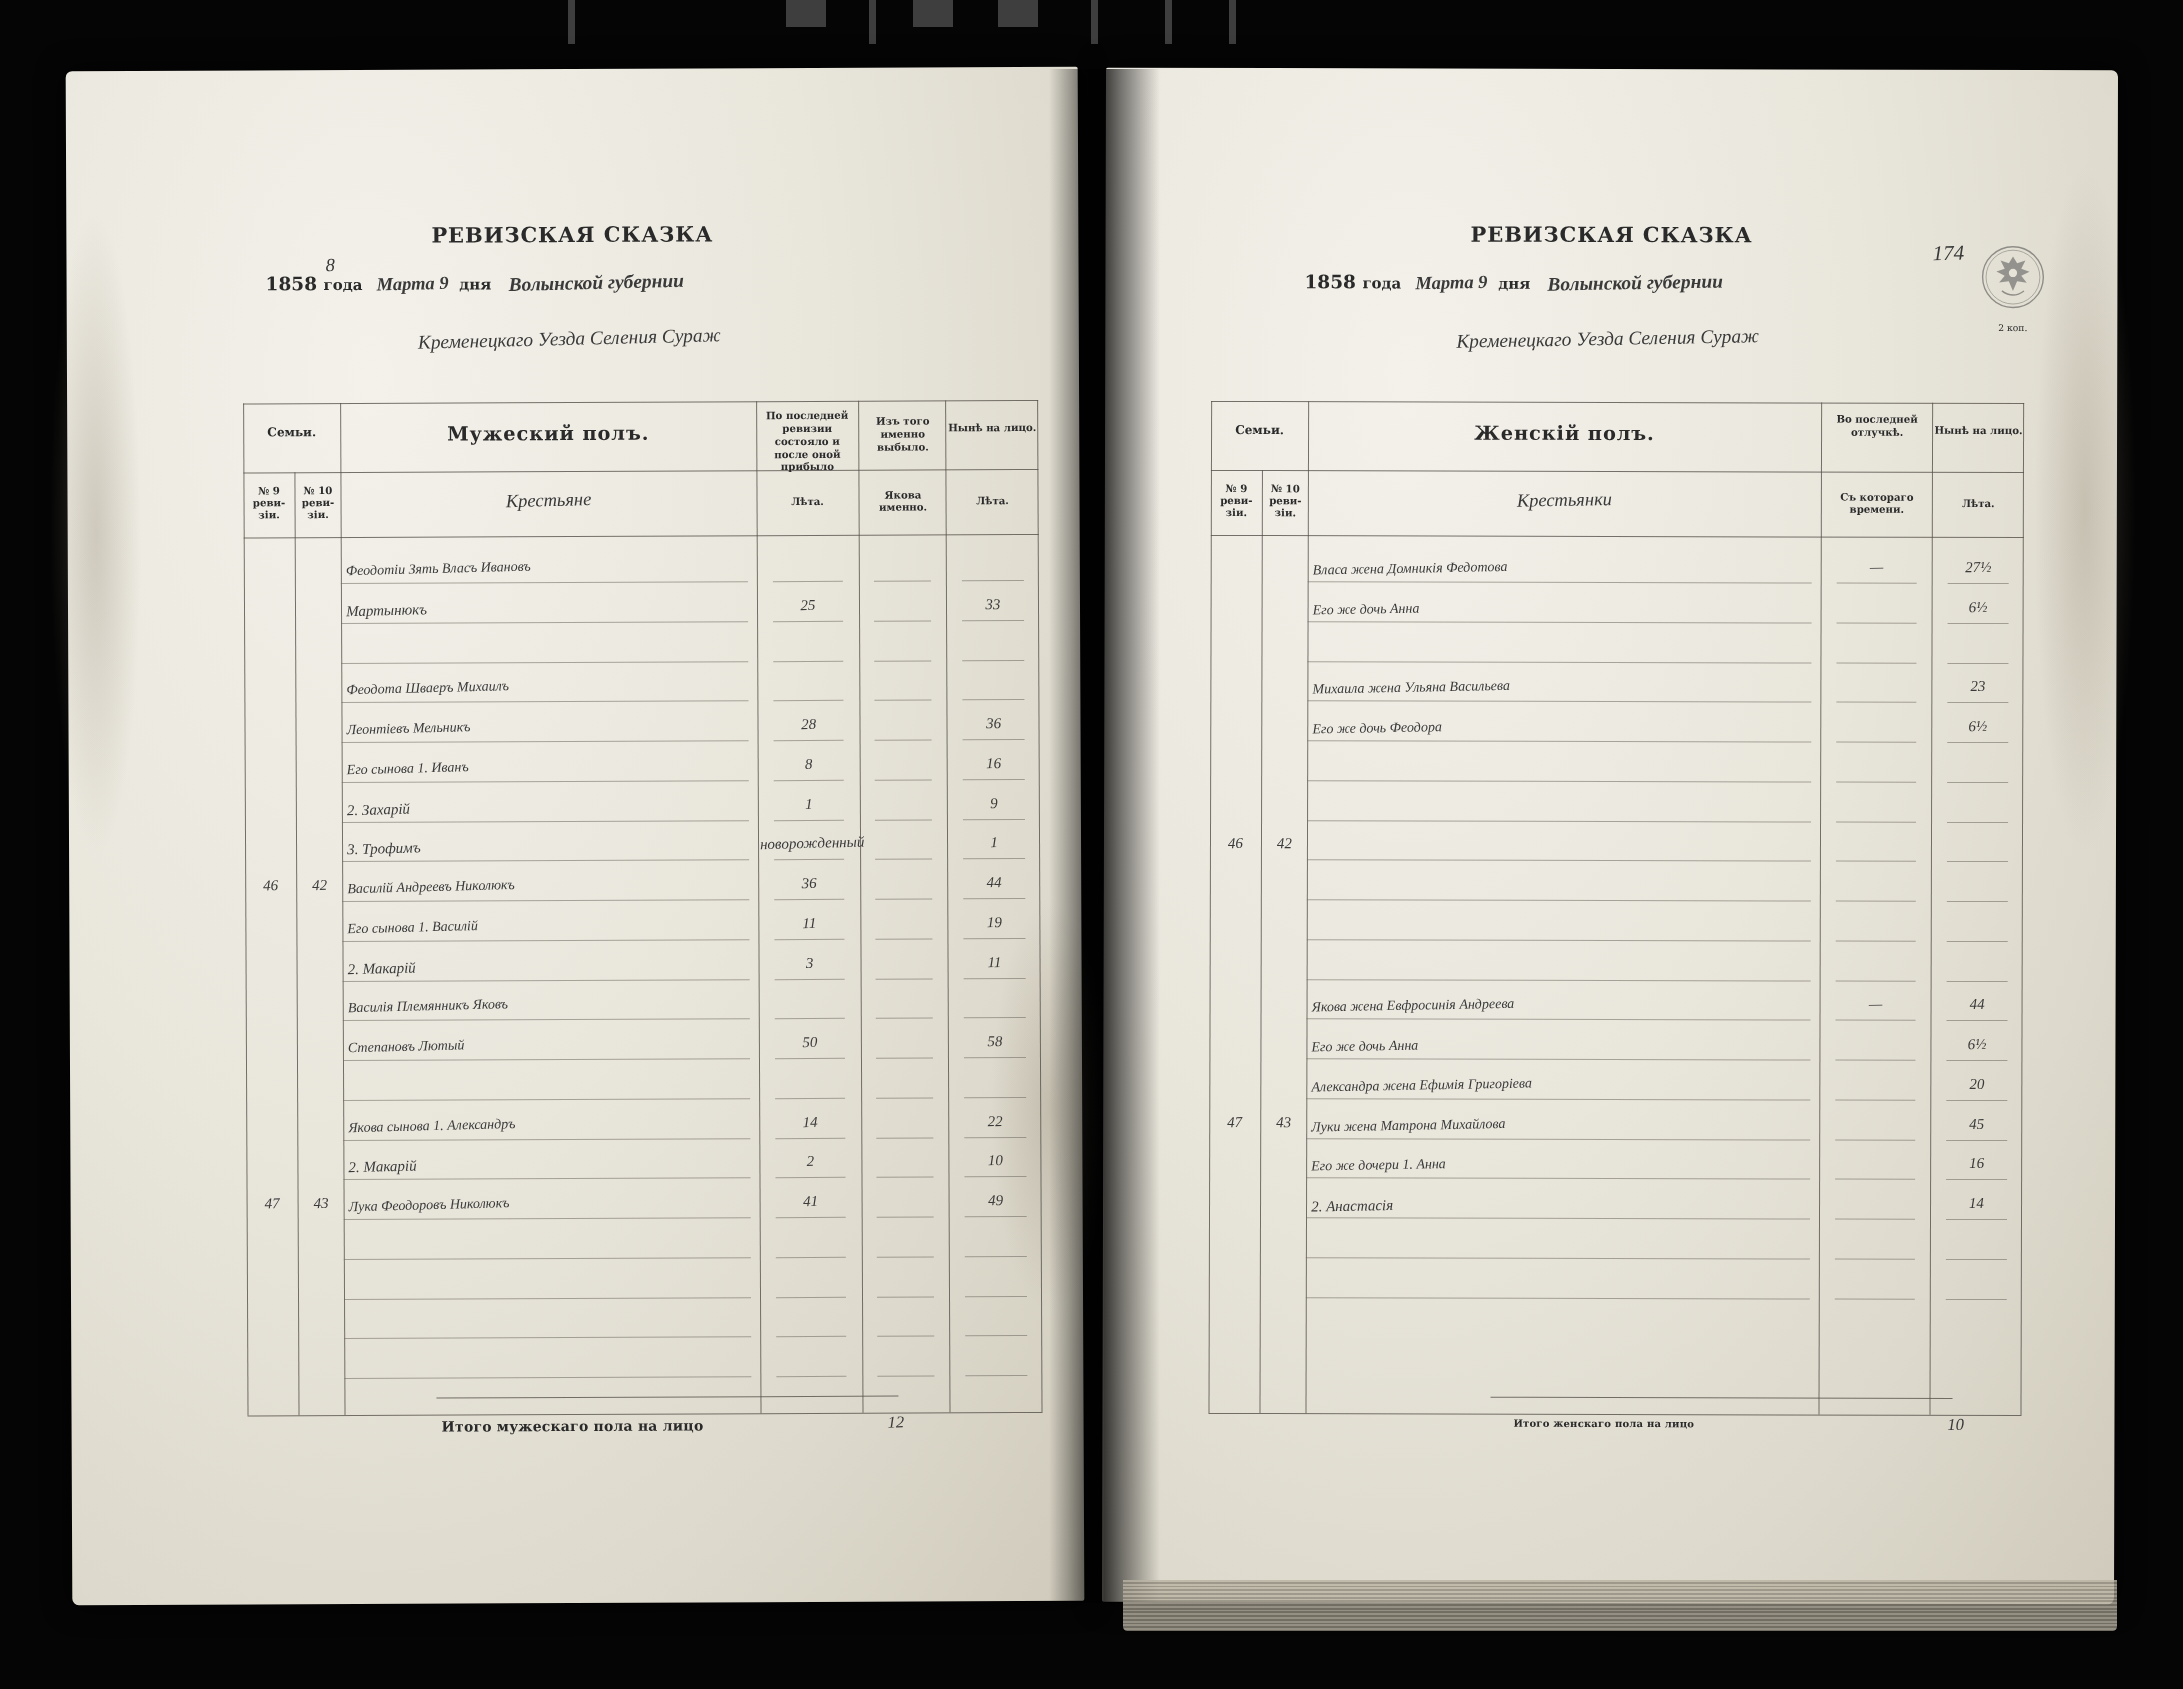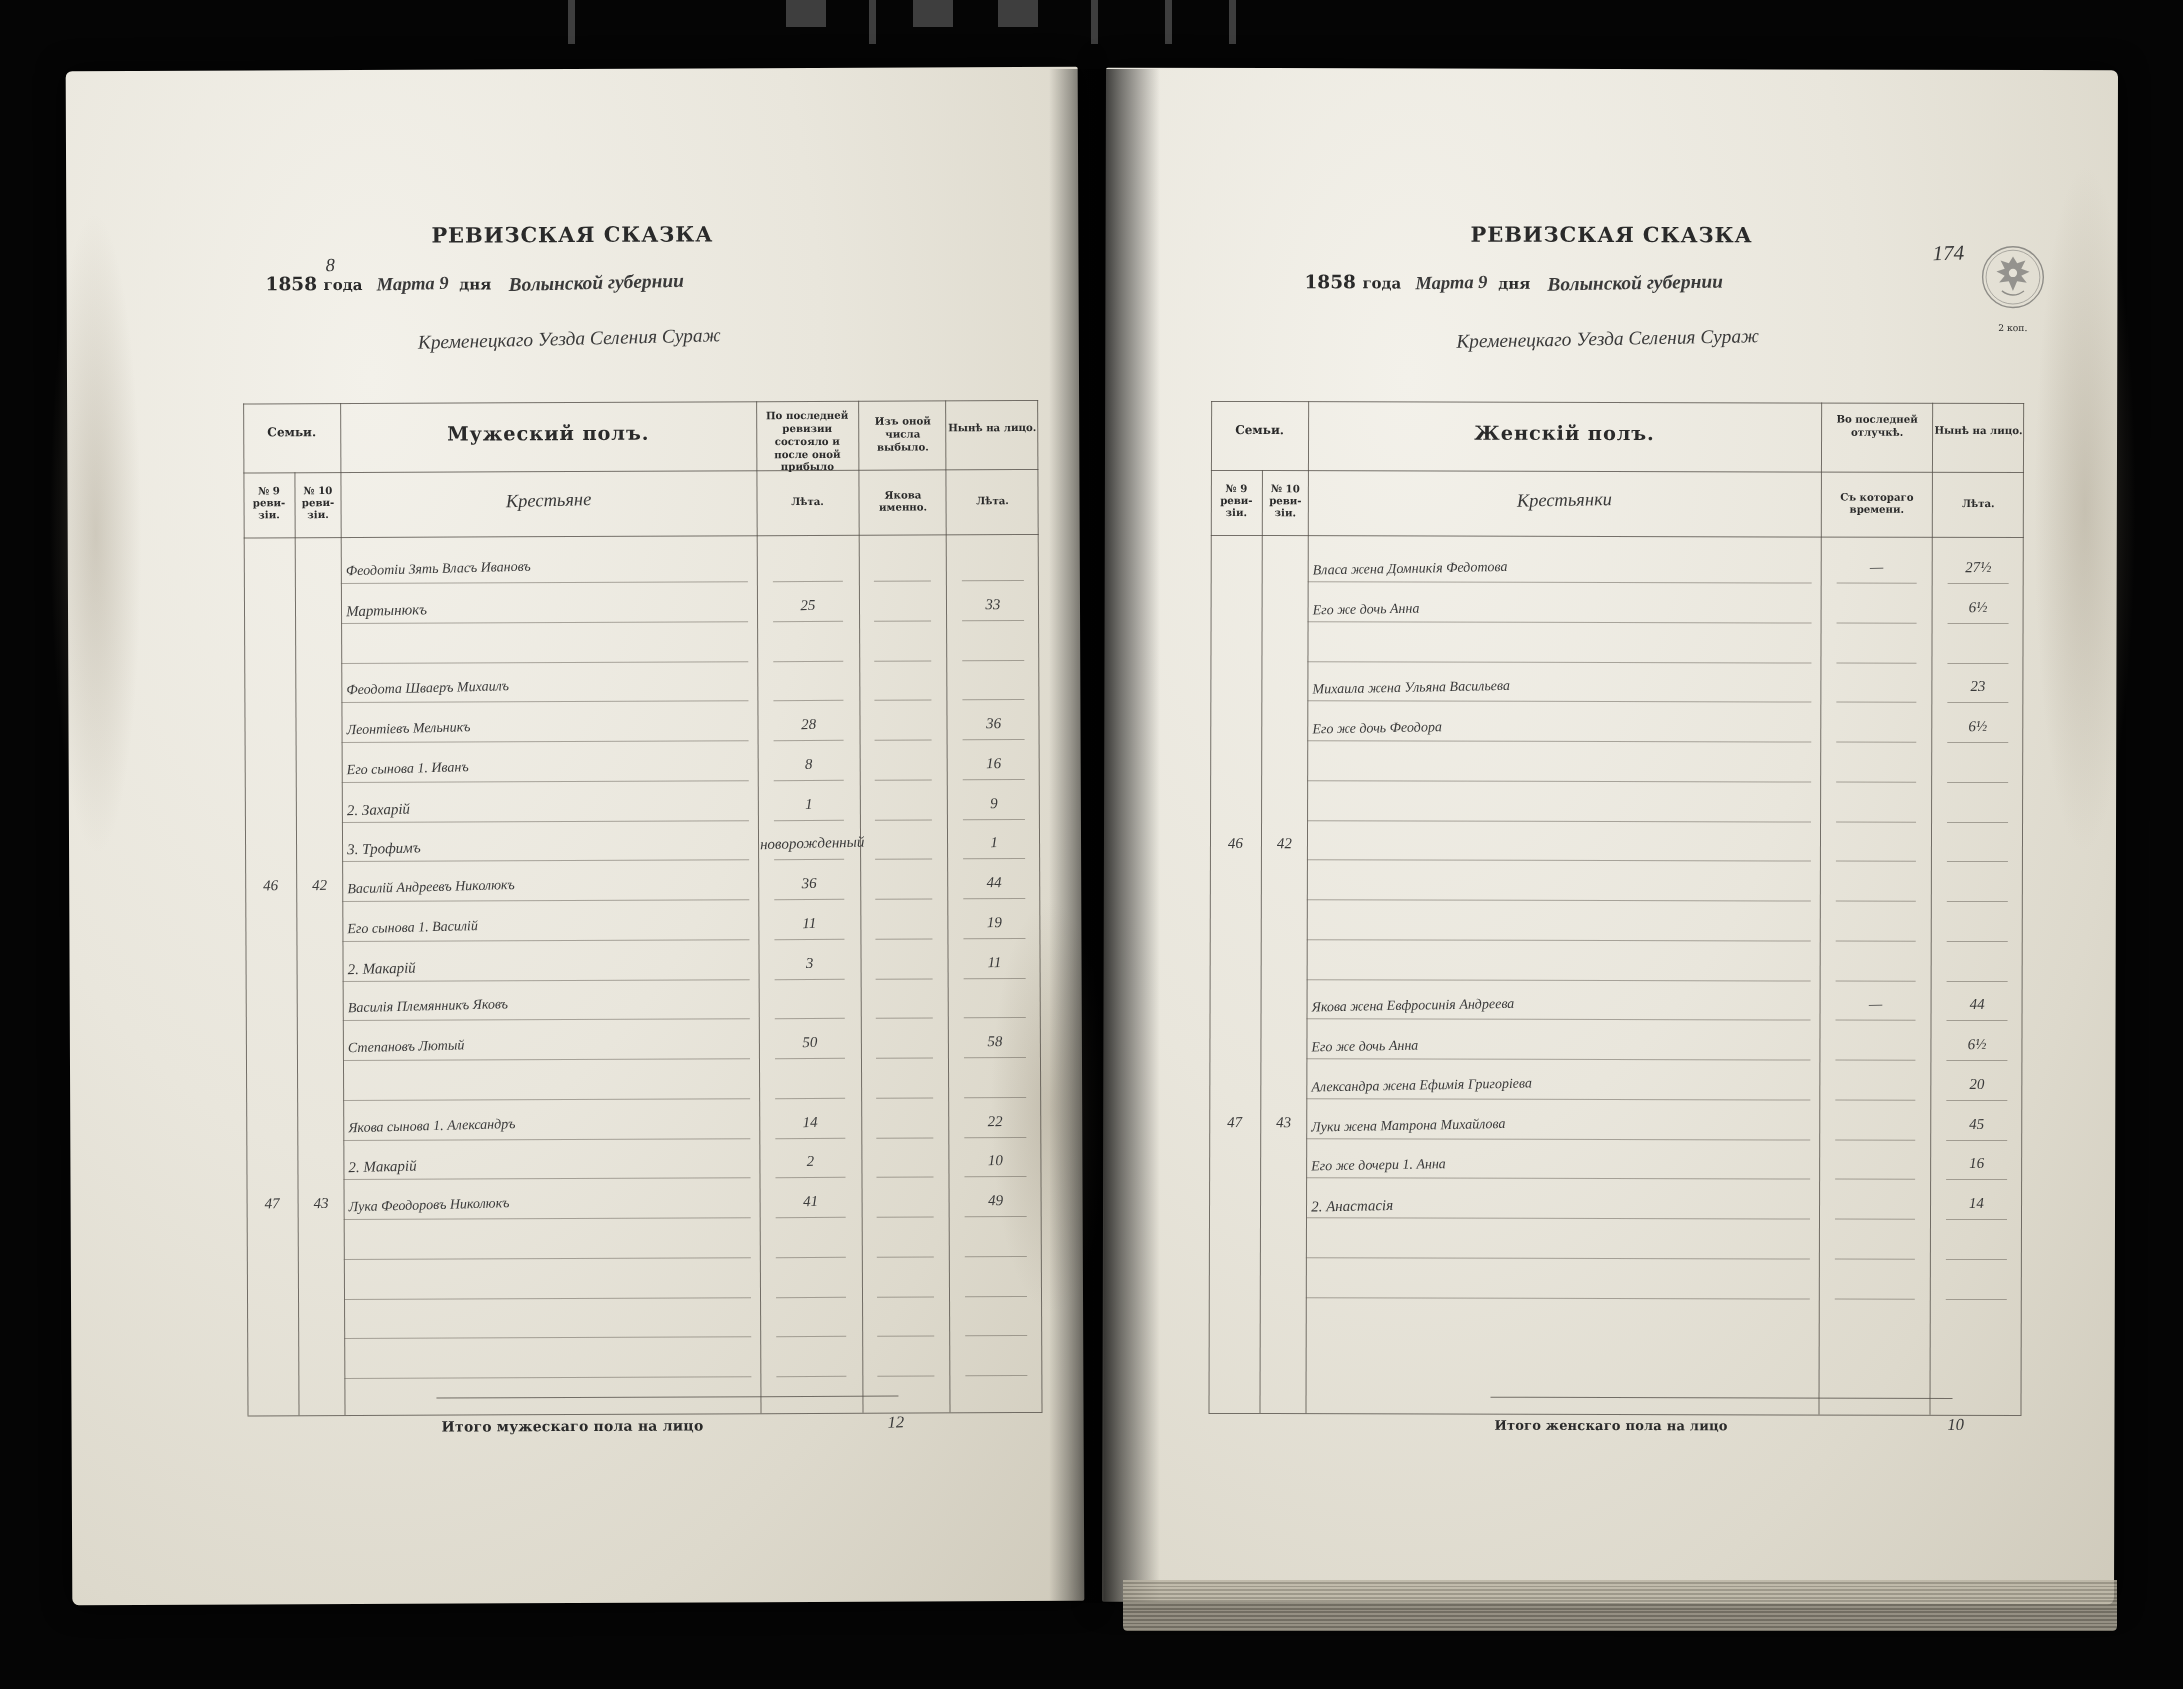--- a/index.html
+++ b/index.html
@@ -106,21 +106,21 @@
 
         <div class="vline" style="left:97px;top:0;height:1012px;"></div>
         <div class="vline" style="left:51px;top:69px;height:943px;"></div>
         <div class="vline" style="left:513px;top:0;height:1012px;"></div>
         <div class="vline" style="left:615px;top:0;height:1012px;"></div>
         <div class="vline" style="left:702px;top:0;height:1012px;"></div>
 
         <div class="cellhdr ink" style="left:0;top:23px;width:97px;">Семьи.</div>
         <div class="cellhdr ink" style="left:97px;top:21px;width:416px;font-size:19.4px;letter-spacing:0.9px;">Мужеский полъ.</div>
         <div class="cellhdr small ink" style="left:515px;top:8.3px;width:98px;line-height:1.25;">По последней ревизии состояло и после оной прибыло</div>
-        <div class="cellhdr small ink" style="left:617px;top:14px;width:85px;line-height:1.25;">Изъ оной числа выбыло.</div>
+        <div class="cellhdr small ink" style="left:617px;top:14px;width:85px;line-height:1.25;">Изъ того именно выбыло.</div>
         <div class="cellhdr small ink" style="left:704px;top:21px;width:90px;line-height:1.25;">Нынѣ на лицо.</div>
 
         <div class="cellhdr small ink" style="left:0;top:81px;width:51px;line-height:1.2;">№ 9 реви-зiи.</div>
         <div class="cellhdr small ink" style="left:52px;top:81px;width:45px;line-height:1.2;">№ 10 реви-зiи.</div>
         <div class="cellhdr hand" style="left:97px;top:88px;width:416px;font-size:18.5px;font-weight:normal;">Крестьяне</div>
         <div class="cellhdr small ink" style="left:515px;top:95px;width:98px;">Лѣта.</div>
         <div class="cellhdr small ink" style="left:617px;top:88px;width:85px;line-height:1.2;">Якова именно.</div>
         <div class="cellhdr small ink" style="left:704px;top:95px;width:90px;">Лѣта.</div>
 
         <div id="left-rows">
@@ -391,21 +391,21 @@
             <div class="rule" style="left: 737px; top: 816px; width: 61px;"></div>
             <div class="rule" style="left: 97px; top: 856px; width: 504px;"></div>
             <div class="rule" style="left: 626px; top: 856px; width: 80px;"></div>
             <div class="rule" style="left: 737px; top: 856px; width: 61px;"></div>
             <div class="rule" style="left: 97px; top: 896px; width: 504px;"></div>
             <div class="rule" style="left: 626px; top: 896px; width: 80px;"></div>
             <div class="rule" style="left: 737px; top: 896px; width: 61px;"></div>
           </div>
 
         <div class="hline" style="left:282px;top:995px;width:462px;height:1.4px;"></div>
-        <div class="total ink" style="left:286px;top:1016px;font-size:13px;">Итого женскаго пола на лицо</div>
+        <div class="total ink" style="left:305px;top:1016px;font-size:10px;">Итого женскаго пола на лицо</div>
         <div class="num hand" style="left:739px;top:1012px;font-size:16.6px;">10</div>
       </div>
     </div>
 
     <div class="gutter"></div>
     <div class="edge"></div>
   </div>
 </div>
 
 

